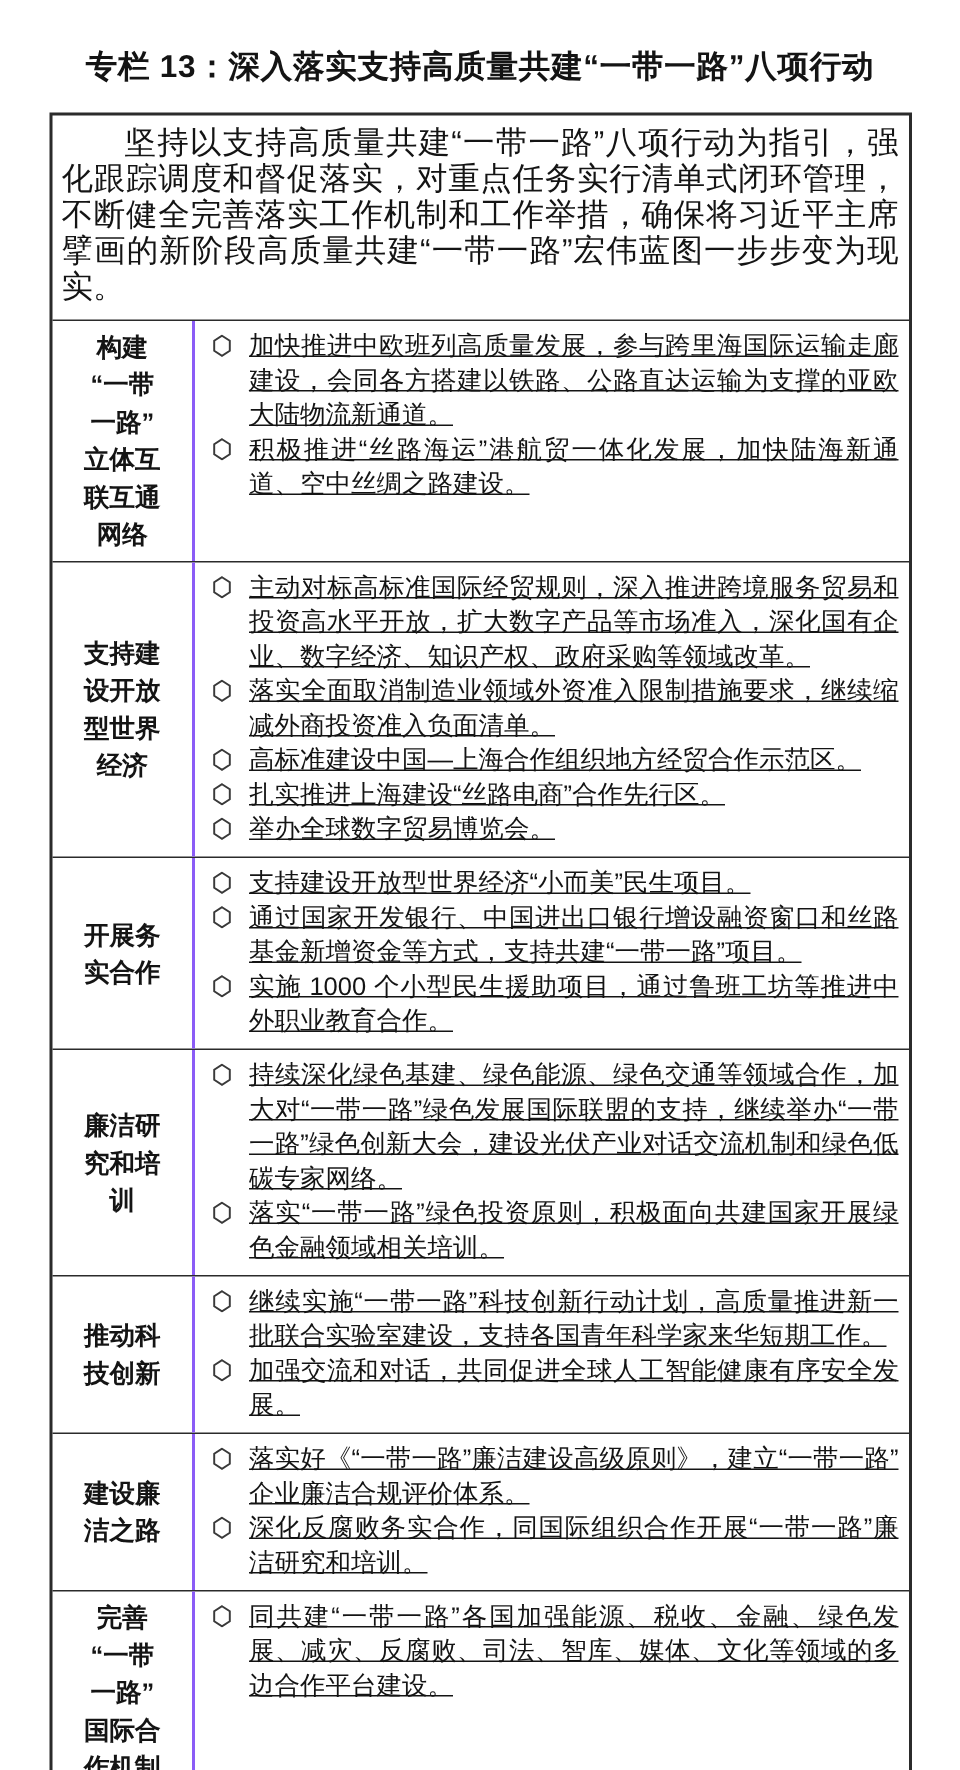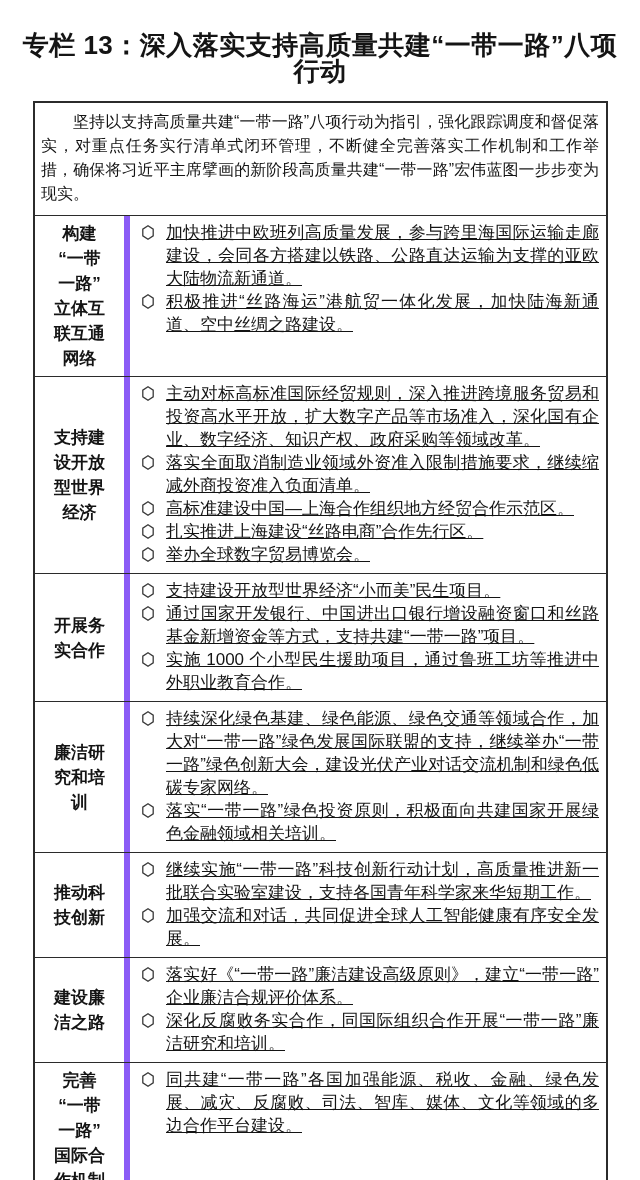--- a/index.html
+++ b/index.html
@@ -10,47 +10,47 @@
     background: #ffffff;
     color: #141414;
     font-family: "Liberation Sans", sans-serif;
     box-sizing: border-box;
     padding-top: 32px;
     overflow: hidden;
   }
   .box-title {
     margin: 0 20px 17px 20px;
     text-align: center;
-    font-size: 26px;
+    font-size: 21px;
     font-weight: bold;
     letter-spacing: 0.5px;
     line-height: 26px;
   }
   .box {
     margin-left: 33px;
     width: 575px;
     border: 2px solid #2b2b2b;
     box-sizing: border-box;
     background: #ffffff;
   }
   .intro {
-    font-size: 16px;
+    font-size: 21px;
     line-height: 24px;
     text-align: justify;
     padding: 7px 7px 9px 6px;
     text-indent: 2em;
   }
   .grid-row {
     display: flex;
     border-top: 1px solid #2b2b2b;
   }
   .row-header {
     flex: 0 0 95px;
     box-sizing: border-box;
-    border-right: 6px solid #8b5cf6;
+    border-right: 2px solid #8b5cf6;
     display: flex;
     align-items: center;
     justify-content: center;
     text-align: center;
     font-weight: bold;
     font-size: 17px;
     line-height: 25px;
     padding: 5px 19px;
   }
   .row-content {

